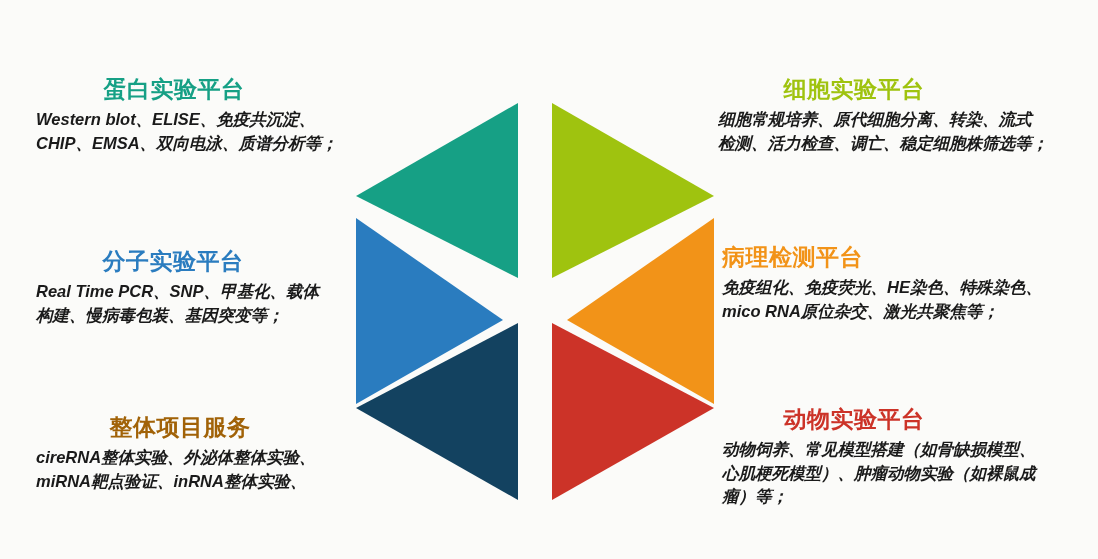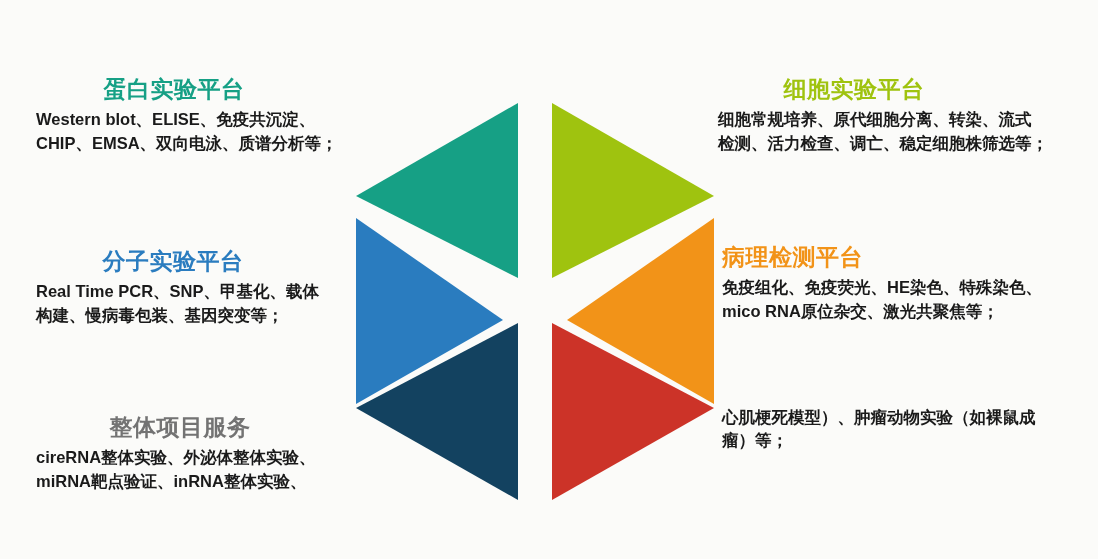--- a/index.html
+++ b/index.html
@@ -40,21 +40,21 @@
     letter-spacing: 0.5px;
   }
   .block .desc {
     font-size: 16.5px;
     font-weight: bold;
     color: #1a1a1a;
     line-height: 1.42;
     margin: 0;
     letter-spacing: 0px;
   }
-  .block .desc div { white-space: nowrap; }
+  .block .desc div { white-space: nowrap; font-style: italic; }
 
   
   .blk-protein  { left: 36px;  top: 60px;  width: 350px; }
   .blk-protein .title  { text-align: center; padding-right: 74px; }
 
   .blk-cell     { left: 718px; top: 60px;  width: 360px; }
   .blk-cell .title     { text-align: center; padding-right: 88px; }
 
   .blk-molecule { left: 36px;  top: 232px; width: 330px; }
   .blk-molecule .title { text-align: center; padding-right: 56px; }
@@ -109,27 +109,29 @@
 
   <div class="block blk-pathology">
     <div class="title" style="color: rgb(242, 147, 24);">病理检测平台</div>
     <div class="desc">
       <div>免疫组化、免疫荧光、HE染色、特殊染色、</div>
       <div>mico RNA原位杂交、激光共聚焦等；</div>
     </div>
   </div>
 
   <div class="block blk-overall">
-    <div class="title" style="color: #737373;">整体项目服务</div>
+    <div class="title" style="color: #a16207;">整体项目服务</div>
     <div class="desc">
       <div>cireRNA整体实验、外泌体整体实验、</div>
       <div>miRNA靶点验证、inRNA整体实验、</div>
     </div>
   </div>
 
   <div class="block blk-animal">
+    <div class="title" style="color: rgb(204, 51, 40);">动物实验平台</div>
     <div class="desc">
+      <div>动物饲养、常见模型搭建（如骨缺损模型、</div>
       <div>心肌梗死模型）、肿瘤动物实验（如裸鼠成</div>
       <div>瘤）等；</div>
     </div>
   </div>
 
 </div>
 
 </body></html>

